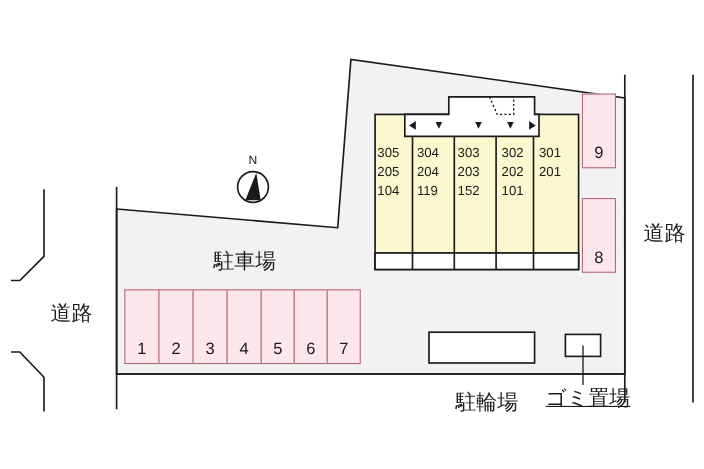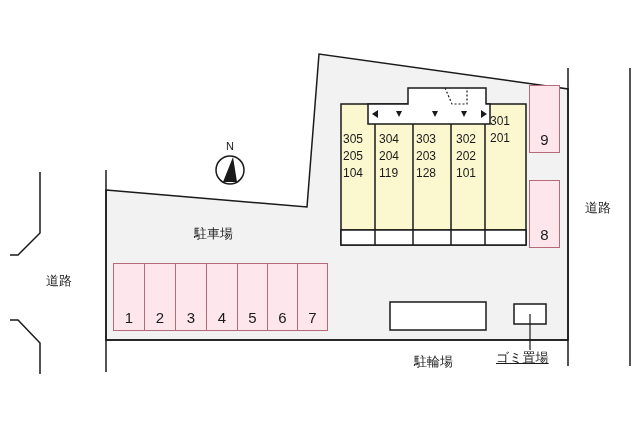--- a/index.html
+++ b/index.html
@@ -1,19 +1,19 @@
 <!DOCTYPE html>
 <html><head>
 <meta charset="utf-8">
 <style>
   html,body{margin:0;padding:0;background:#ffffff;}
   body{width:640px;height:426px;position:relative;overflow:hidden;font-family:"DejaVu Sans",sans-serif;}
   svg{position:absolute;left:0;top:0;}
   .lbl{position:absolute;color:#1a1a1a;white-space:nowrap;}
-  .jp{font-size:13px;}
+  .jp{font-size:19px;}
   .num{font-family:"Liberation Sans",sans-serif;font-size:15px;color:#1a1a1a;}
   .unit{position:absolute;font-family:"Liberation Sans",sans-serif;font-size:12px;line-height:17px;color:#1a1a1a;text-align:left;}
   .slot{position:absolute;background:#fde6ec;border:1px solid #b46a78;box-sizing:border-box;}
   .slot span{position:absolute;bottom:4px;left:0;right:0;text-align:center;}
 </style>
 </head>
 <body>
 
 <svg width="640" height="426">
 
@@ -71,28 +71,28 @@
   <div>104</div>
 </div>
 <div class="unit" style="left:379px;top:131px;">
   <div>304</div>
   <div>204</div>
   <div>119</div>
 </div>
 <div class="unit" style="left:416px;top:131px;">
   <div>303</div>
   <div>203</div>
-  <div>128</div>
+  <div>152</div>
 </div>
 <div class="unit" style="left:456px;top:131px;">
   <div>302</div>
   <div>202</div>
   <div>101</div>
 </div>
-<div class="unit" style="left:490px;top:113px;">
+<div class="unit" style="left:490px;top:131px;">
   <div>301</div>
   <div>201</div>
 </div>
 
 <div class="slot num" style="left:113px;top:263px;width:32px;height:68px;">
     <span>1</span>
   </div>
 <div class="slot num" style="left:144px;top:263px;width:32px;height:68px;">
     <span>2</span>
   </div>

